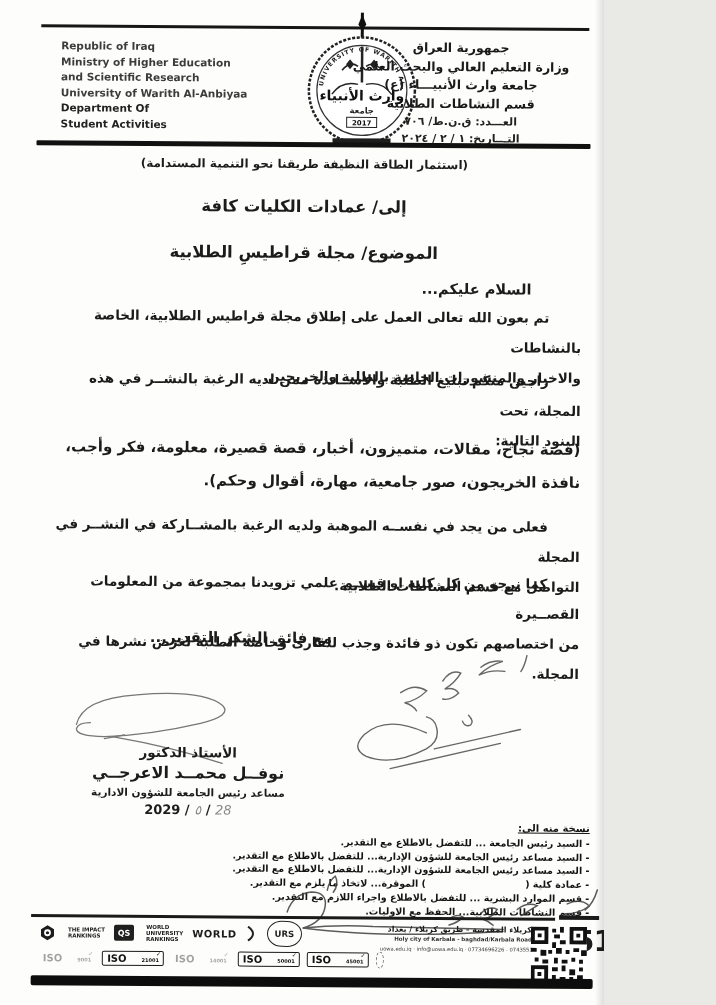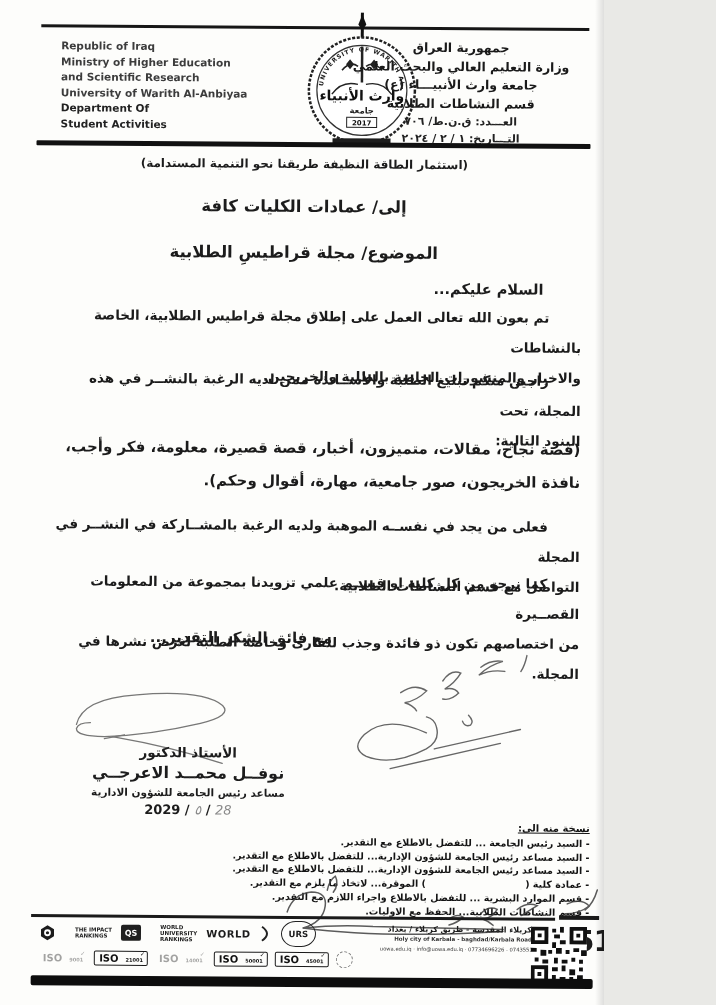--- a/index.html
+++ b/index.html
@@ -15,21 +15,21 @@
   .rule-thick{left:34px;right:16px;top:142px;height:5px;background:#111;border-radius:1px;}
   .hdr-en{left:58px;top:40px;width:215px;font-size:10.5px;line-height:15.5px;font-weight:bold;color:#222;}
   .hdr-en .thin{font-weight:bold;opacity:.88;}
   .hdr-ar{right:12px;top:38px;width:268px;text-align:center;font-weight:bold;}
   .hdr-ar .l{font-size:12.5px;line-height:18.5px;color:#1a1a1a;}
   .hdr-ar .meta{font-size:11px;line-height:17px;color:#222;}
   .emblem{left:299px;top:12px;width:120px;height:136px;}
   .motto{left:0;right:0;top:157px;text-align:center;font-size:12px;font-weight:bold;}
   .to-line{left:0;right:0;top:197px;text-align:center;font-size:16.5px;font-weight:bold;}
   .subject{left:0;right:0;top:243px;text-align:center;font-size:16.5px;font-weight:bold;}
-  .greeting{right:62px;top:280px;font-size:14.5px;font-weight:bold;}
+  .greeting{right:74px;top:280px;font-size:14.5px;font-weight:bold;}
   .para{left:40px;right:24px;text-align:right;font-size:13.5px;font-weight:bold;line-height:30px;
         color:#1b1b1b;}
   .indent{text-indent:32px;}
   .p1{top:301px;} .p2{top:364px;}
   .items-bold{top:432px;font-size:15px;line-height:33px;}
   .p3{top:510px;} .p4{top:567px;}
   .closing{left:0;right:120px;top:629px;text-align:center;font-size:15px;font-weight:bold;}
   .handnote{color:#555;}
   .sig-block{left:50px;top:745px;width:280px;text-align:center;}
   .sig-title{font-size:13.5px;font-weight:bold;}
@@ -39,28 +39,28 @@
   .hand-digit{color:#8a8a8a;font-weight:normal;font-style:italic;}
   .copy{right:12px;top:820px;width:445px;text-align:right;font-size:9.5px;font-weight:bold;line-height:13.8px;color:#141414;}
   .copy-title{text-decoration:underline;font-size:10px;margin-bottom:1px;}
   .rule-thin{left:34px;top:916px;width:524px;height:2.5px;background:#1a1a1a;}
   .rule-thin2{left:562px;top:914px;width:40px;height:4px;background:#1a1a1a;}
   .rule-bottom{left:34px;top:977px;width:562px;height:10px;background:#0d0d0d;border-radius:2px;}
   .rule-bottom2{left:612px;top:978px;width:58px;height:8px;
         background:repeating-linear-gradient(90deg,#222 0 3px,#888 3px 5px);}
   .f-left{left:42px;top:921px;width:345px;}
   .rank-row{display:flex;align-items:center;gap:9px;height:26px;}
-  .rank{display:flex;align-items:center;gap:19px;}
+  .rank{display:flex;align-items:center;gap:12px;}
   .rank-txt{font-size:5.5px;line-height:6px;font-weight:bold;color:#222;}
   .qs-badge{width:20px;height:16px;background:#1f1f1f;color:#fff;font-size:8px;font-weight:bold;
         display:flex;align-items:center;justify-content:center;border-radius:2px;}
   .asic{font-size:10px;font-weight:bold;letter-spacing:.5px;}
   .urs{border:1.4px solid #222;border-radius:50%/60%;padding:7px 7px;font-size:8.5px;font-weight:bold;margin-right:6px;}
   .iso-row{display:flex;align-items:center;gap:7px;margin-top:4px;}
-  .iso{display:inline-flex;align-items:flex-end;gap:7px;padding:1px 4px;font-weight:bold;color:#111;position:relative;}
+  .iso{display:inline-flex;align-items:flex-end;gap:15px;padding:1px 4px;font-weight:bold;color:#111;position:relative;}
   .iso .w{font-size:10px;} .iso .n{font-size:5px;margin-bottom:1px;} 
   .iso .c{font-size:6px;position:absolute;top:-2px;right:2px;}
   .iso.boxed{border:1.3px solid #1a1a1a;border-radius:2px;}
   .iso.faint{opacity:.38;}
   .globe{width:15px;height:15px;border:1.2px dashed #777;border-radius:50%;}
   .f-right{left:383px;top:924px;width:250px;display:flex;align-items:flex-start;gap:4px;}
   .f-addr{width:152px;text-align:right;}
   .f-addr .ar{font-size:8px;font-weight:bold;}
   .f-addr .en{font-size:5.5px;font-weight:bold;color:#333;margin-top:2px;}
   .f-addr .contact{font-size:5.2px;color:#333;margin-top:4px;white-space:nowrap;}

